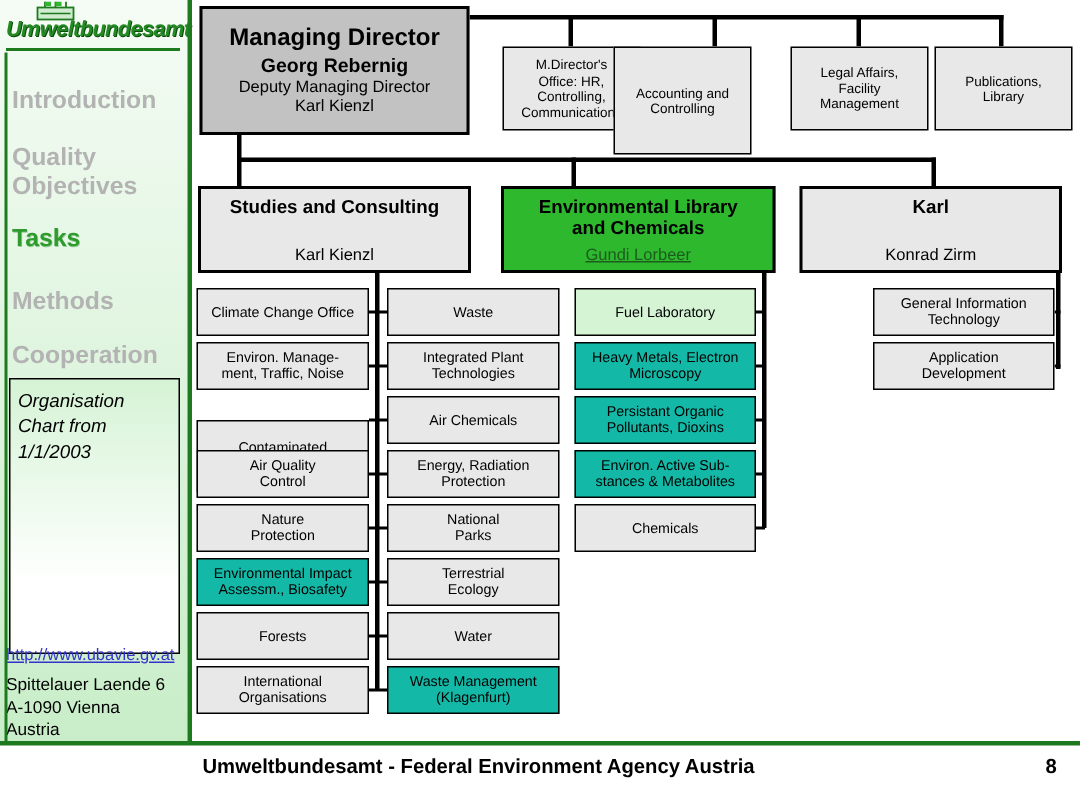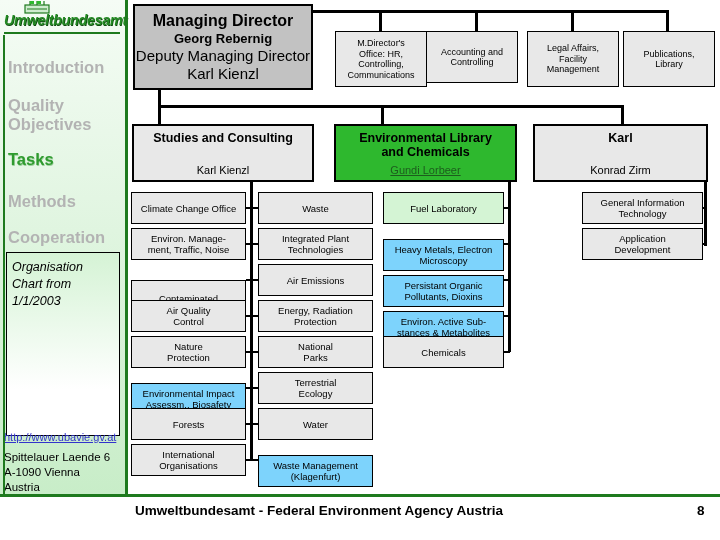--- a/index.html
+++ b/index.html
@@ -39,31 +39,31 @@
     text-decoration:underline; cursor:pointer;
   }
   .addr { position:absolute; left:4px; font-size:11.5px; line-height:15px; color:#000; }
   
   .line { position:absolute; background:#000; }
   .obox {
     position:absolute; border:1px solid #000; background:#e8e8e8;
     display:flex; align-items:center; justify-content:center; text-align:center;
     font-size:9.5px; line-height:11px; color:#000; white-space:pre-line;
   }
-  .obox.green { background:#7dd3fc;margin-top:11px; }
+  .obox.green { background:#14b8a6; }
   .obox.pale  { background:#d4f4d4; }
   .staff-box  { font-size:9px; line-height:10.5px; }
   .md-box {
     position:absolute; left:133px; top:4px; width:180px; height:86px;
     border:2px solid #000; background:#c2c2c2; text-align:center;
     display:flex; flex-direction:column; justify-content:center; gap:1px;
   }
   .md-title { font-size:16px; font-weight:bold; }
   .md-name  { font-size:13px; font-weight:bold; }
-  .md-dep   { font-size:15px; }
+  .md-dep   { font-size:11px; }
   .div-box {
     position:absolute; top:124px; height:58px; border:2px solid #000; background:#e8e8e8;
     display:flex; flex-direction:column; justify-content:space-between; align-items:center;
     text-align:center; padding:5px 2px 4px 2px;
   }
   .div-box.green { background:#2eb82e; }
   .div-title { font-size:12.5px; font-weight:bold; line-height:14px; white-space:pre-line; }
   .div-head  { font-size:11px; }
   .div-box.green .div-head { color:#1d5c1d;text-decoration:underline; }
   
@@ -153,21 +153,21 @@
     <div class="md-title">Managing Director</div>
     <div class="md-name">Georg Rebernig</div>
     <div class="md-dep">Deputy Managing Director</div>
     <div class="md-dep">Karl Kienzl</div>
   </div>
 
   <div class="obox staff-box" style="left:335px; top:31px; width:92px; height:56px">M.Director's
 Office: HR,
 Controlling,
 Communications</div>
-  <div class="obox staff-box" style="left:426px; top:31px; width:92px; height:52px">Accounting and
+  <div class="obox staff-box" style="left:409px; top:31px; width:92px; height:72px">Accounting and
 Controlling</div>
   <div class="obox staff-box" style="left:527px; top:31px; width:92px; height:56px">Legal Affairs,
 Facility
 Management</div>
   <div class="obox staff-box" style="left:623px; top:31px; width:92px; height:56px">Publications,
 Library</div>
 
   <div class="div-box" style="left:132px; width:182px">
     <div class="div-title">Studies and Consulting</div>
     <div class="div-head">Karl Kienzl</div>
@@ -193,21 +193,21 @@
 Protection</div>
   <div class="obox green" style="left:131px; top:372px; width:115px; height:32px">Environmental Impact
 Assessm., Biosafety</div>
   <div class="obox" style="left:131px; top:408px; width:115px; height:32px">Forests</div>
   <div class="obox" style="left:131px; top:444px; width:115px; height:32px">International
 Organisations</div>
 
   <div class="obox" style="left:258px; top:192px; width:115px; height:32px">Waste</div>
   <div class="obox" style="left:258px; top:228px; width:115px; height:32px">Integrated Plant
 Technologies</div>
-  <div class="obox" style="left:258px; top:264px; width:115px; height:32px">Air Emissions</div>
+  <div class="obox" style="left:258px; top:264px; width:115px; height:32px">Air Chemicals</div>
   <div class="obox" style="left:258px; top:300px; width:115px; height:32px">Energy, Radiation
 Protection</div>
   <div class="obox" style="left:258px; top:336px; width:115px; height:32px">National
 Parks</div>
   <div class="obox" style="left:258px; top:372px; width:115px; height:32px">Terrestrial
 Ecology</div>
   <div class="obox" style="left:258px; top:408px; width:115px; height:32px">Water</div>
   <div class="obox green" style="left:258px; top:444px; width:115px; height:32px">Waste Management
 (Klagenfurt)</div>
 

